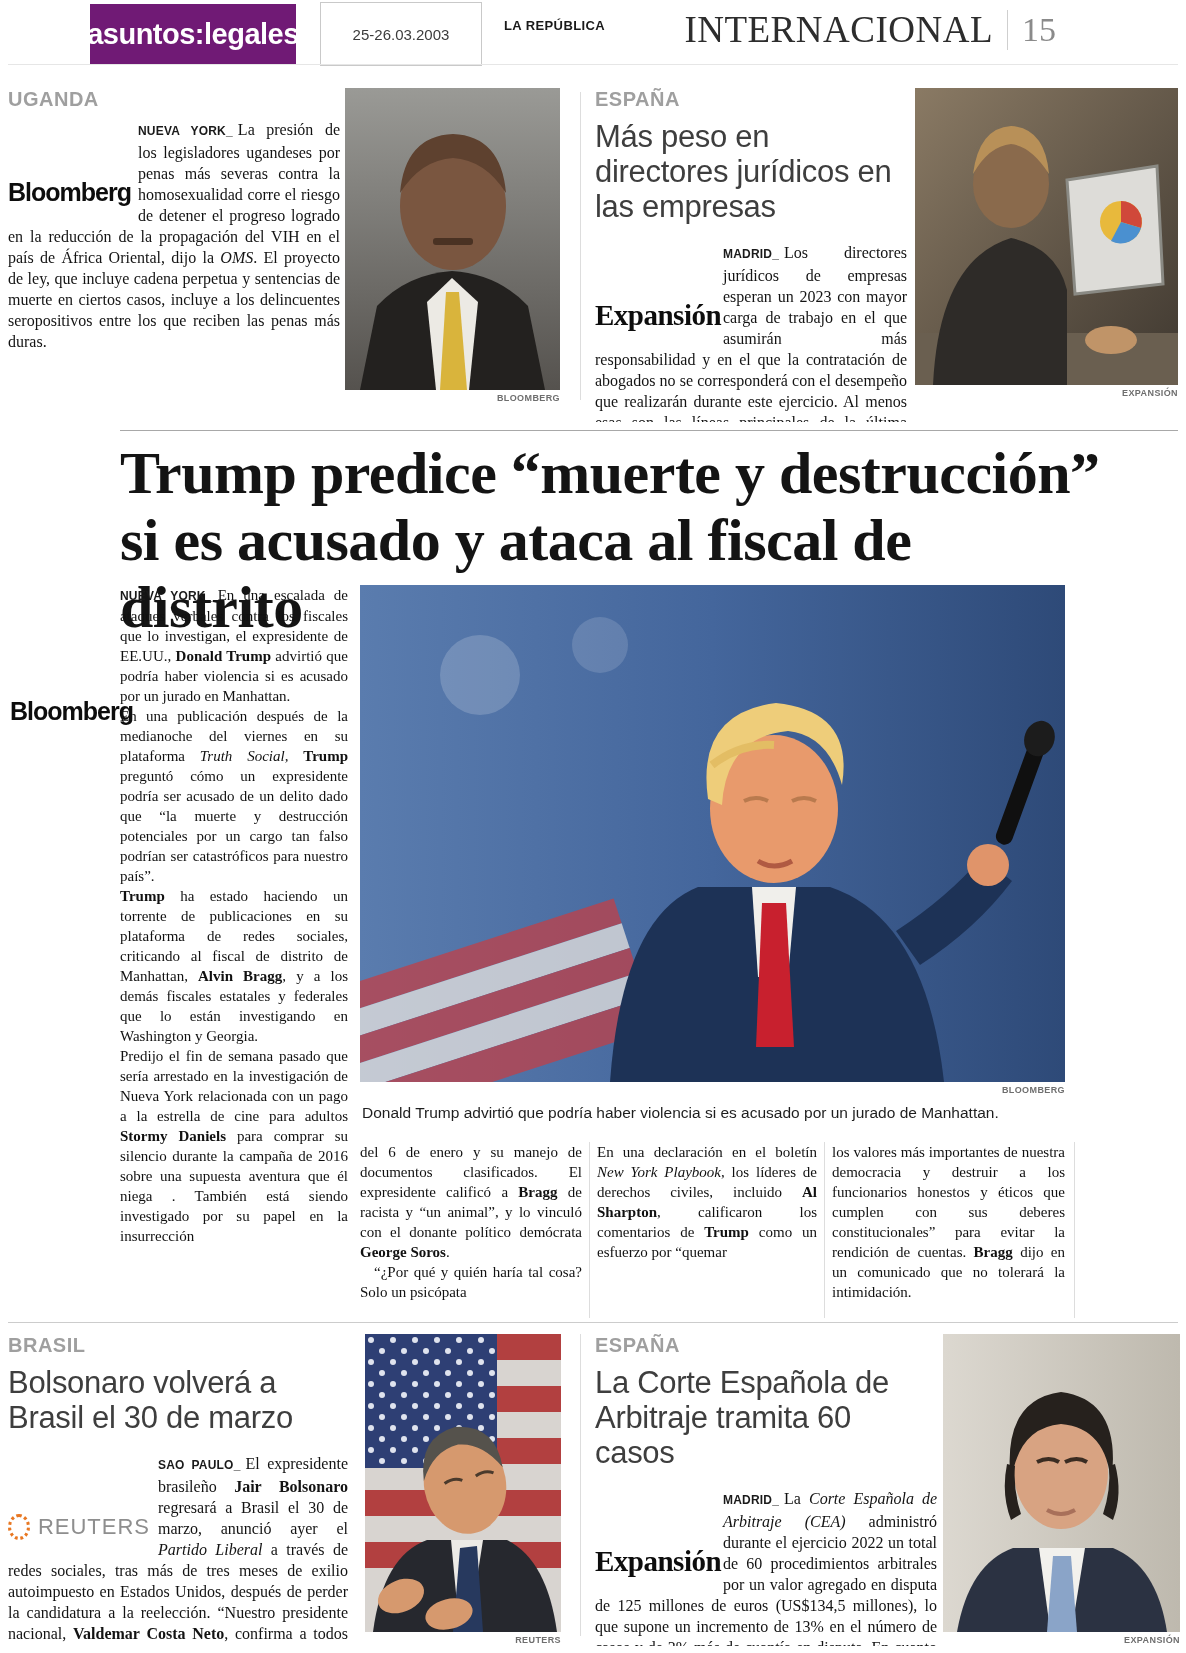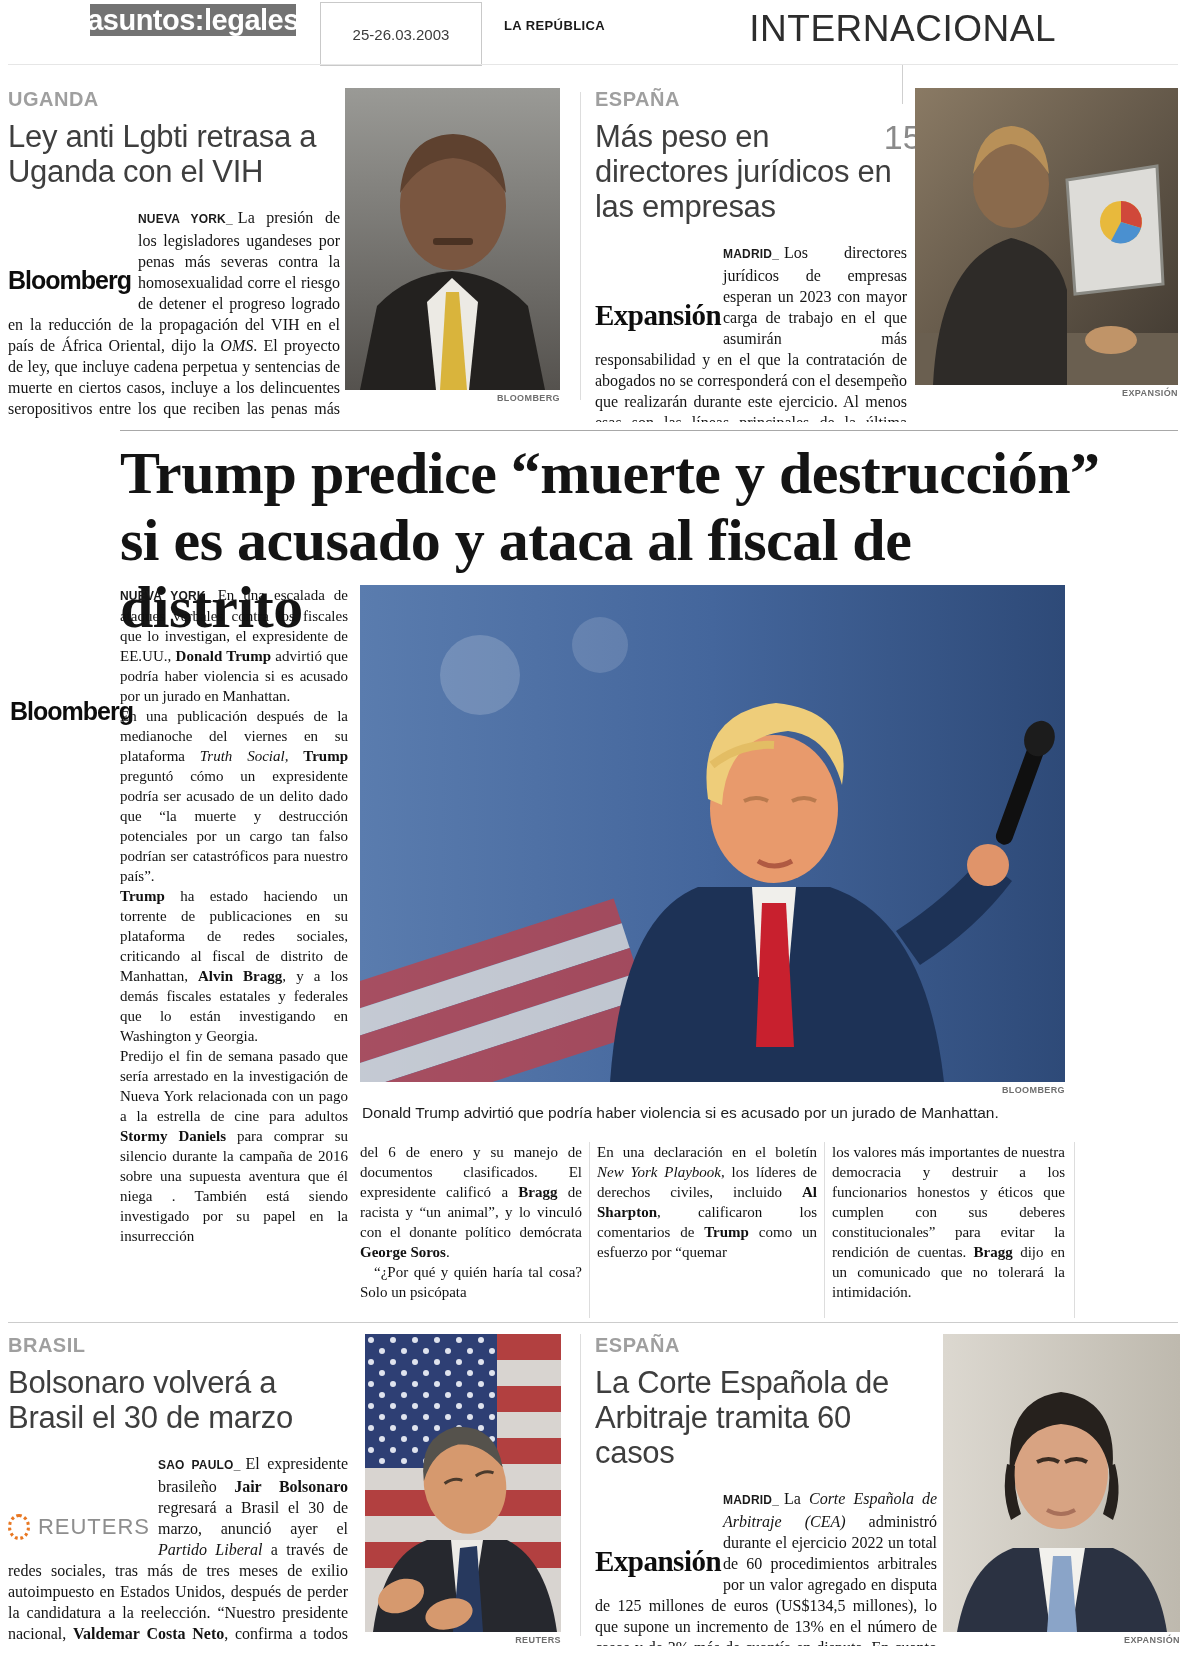--- a/index.html
+++ b/index.html
@@ -4,40 +4,39 @@
 <style>
   * { box-sizing: border-box; margin: 0; padding: 0; }
   html,body { background:#e9e9e9; }
   .page {
     position: relative; width: 1186px; height: 1653px; margin: 0 auto;
     background: #ffffff; overflow: hidden;
     font-family: "Liberation Serif", serif; color: #111;
   }
   
   .badge {
-    position:absolute; left:90px; top:4px; width:206px; height:32px;
-    background:#737373; color:#fff; font-family:"Liberation Sans",sans-serif;
+    position:absolute; left:90px; top:4px; width:206px; height:60px;
+    background:#701a75; color:#fff; font-family:"Liberation Sans",sans-serif;
     font-weight:700; font-size:29px; letter-spacing:-0.5px;
     display:flex; align-items:center; justify-content:center;
   }
   .datebox {
     position:absolute; left:320px; top:2px; width:162px; height:64px;
     border:1px solid #c9c9c9; background:#fff;
     font-family:"Liberation Sans",sans-serif; font-size:15px; color:#3c3c3c;
     display:flex; align-items:center; justify-content:center;
   }
   .brand {
     position:absolute; left:504px; top:18px;
     font-family:"Liberation Sans",sans-serif; font-weight:700; font-size:13px;
     letter-spacing:0.4px; color:#1a1a1a;
   }
   .head-right {
     position:absolute; right:130px; top:8px; display:flex; align-items:center; gap:14px;
-    font-family:Liberation Sans, sans-serif;
-    flex-direction:column;
+    font-family:Liberation Serif, serif;
   }
   .section-title { font-size:37px; color:#2d2d2d; letter-spacing:0.5px; font-weight:400; }
   .head-vdiv { width:1px; height:40px; background:#cfcfcf; }
   .page-num { font-size:34px; color:#8a8a8a; }
   .hr-header { position:absolute; left:8px; top:64px; width:1170px; height:1px; background:#e6e6e6; }
 
   
   .kicker {
     font-family:"Liberation Sans",sans-serif; font-weight:700; font-size:20px;
     color:#9f9f9f; letter-spacing:0.5px; margin-bottom:8px;
@@ -122,21 +121,20 @@
   <div class="brand">LA REPÚBLICA</div>
   <div class="head-right">
     <span class="section-title">INTERNACIONAL</span>
     <span class="head-vdiv"></span>
     <span class="page-num">15</span>
   </div>
   <div class="hr-header"></div>
 
   <section class="a-uganda">
     <div class="kicker">UGANDA</div>
-    <h2 class="hl-sans">Ley anti Lgbti retrasa a Uganda con el VIH</h2>
     <div class="body">
       <p>
         <span class="agency ag-sans">Bloomberg</span>
         <span class="dateline">NUEVA YORK_</span><span><span>La presión de los legisladores ugandeses por penas más severas contra la homosexualidad corre el riesgo de detener el progreso logrado en la reducción de la propagación del VIH en el país de África Oriental, dijo la </span><span class="i">OMS</span><span>. El proyecto de ley, que incluye cadena perpetua y sentencias de muerte en ciertos casos, incluye a los delincuentes seropositivos entre los que reciben las penas más duras.</span></span>
       </p>
     </div>
   </section>
   <div class="p-uganda">
     <svg class="photo" width="215" height="302" viewBox="0 0 215 302">
       <defs>

